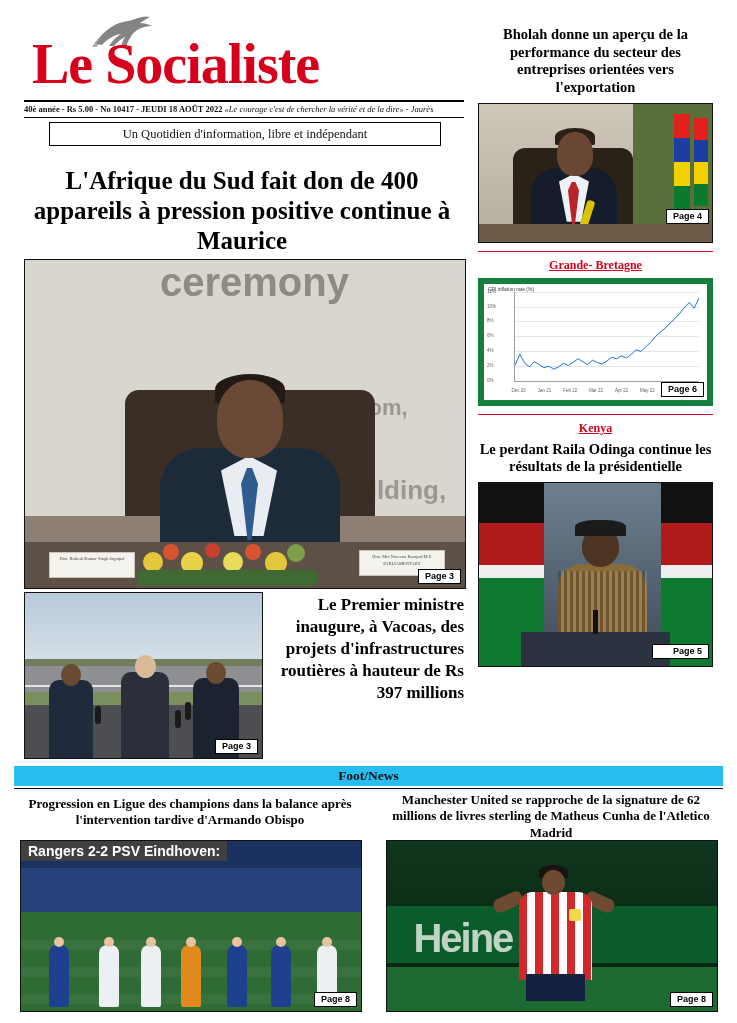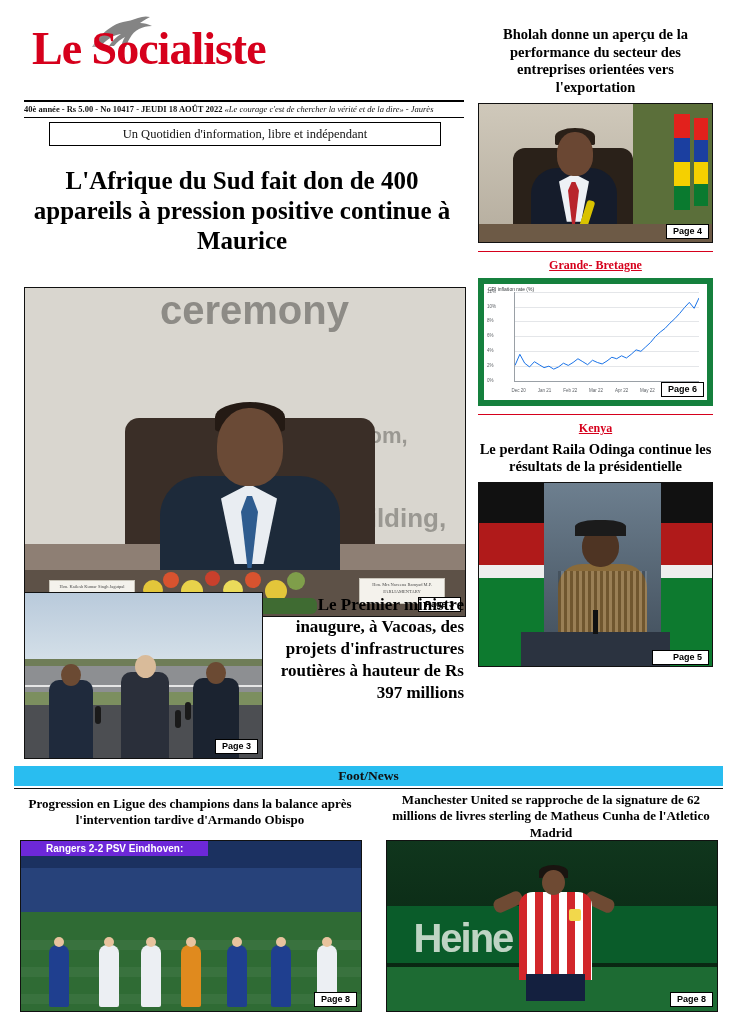--- a/index.html
+++ b/index.html
@@ -37,24 +37,24 @@
   .logo-horse {
     position: absolute;
     left: 76px;
     top: 0px;
     width: 70px;
     height: 34px;
   }
   .paper-title {
     position: absolute;
     left: 18px;
-    top: 12px;
+    top: 22px;
     font-family: "Liberation Serif", serif;
     font-weight: bold;
-    font-size: 46px;
+    font-size: 56px;
     letter-spacing: -1px;
     color: #d6001c;
     line-height: 1;
     white-space: nowrap;
   }
   .masthead-rule {
     position: absolute;
     left: 10px;
     top: 86px;
     width: 440px;
@@ -111,21 +111,20 @@
   }
   .lead-photo {
     position: absolute;
     left: 24px;
     top: 259px;
     width: 440px;
     height: 328px;
     border: 1px solid #111;
     overflow: hidden;
     background: #d9d6cf;
-    margin-top: 28px;
   }
   
   .lp-wallword {
     position: absolute;
     font-family: "Liberation Sans", sans-serif;
     font-weight: bold;
     color: #9a9892;
     white-space: nowrap;
   }
   .lp-w1 { left: 135px; top: 0px; font-size: 40px; color: #8d8b86; }
@@ -386,26 +385,26 @@
   }
   .slp-stand { position:absolute; left:0; top:0; width:100%; height:42%; background:#27427a; }
   .slp-stand2 { position:absolute; left:0; top:0; width:100%; height:16%; background:#1b3160; }
   .slp-pitch { position:absolute; left:0; bottom:0; width:100%; height:58%; background:#2f6b34; }
   .slp-pitch-stripe { position:absolute; left:0; width:100%; height:10px; background:rgba(255,255,255,.05); }
   .slp-player { position:absolute; bottom:4px; width:20px; height:62px; border-radius:8px 8px 2px 2px; }
   .slp-head { position:absolute; width:10px; height:10px; border-radius:50%; background:#e8c39e; }
   .score-tag {
     position: absolute;
     left: 0; top: 0;
-    background: #6d28d9;
+    background: #404040;
     color: #fff;
     font-family: "Liberation Sans", sans-serif;
     font-weight: bold;
-    font-size: 10px;
-    padding: 2px 25px;
+    font-size: 14px;
+    padding: 2px 7px;
   }
   .sport-right-photo {
     position: absolute;
     left: 386px;
     top: 840px;
     width: 330px;
     height: 170px;
     border: 1px solid #111;
     overflow: hidden;
     background: #0d2a16;
@@ -507,21 +506,21 @@
         <div class="mp-flag1"></div>
         <div class="mp-flag2"></div>
         <div class="mp-chair"></div>
         <div class="mp-torso"></div>
         <div class="mp-shirt"></div>
         <div class="mp-tie"></div>
         <div class="mp-hair"></div>
         <div class="mp-head"></div>
         <div class="mp-mic"></div>
         <div class="mp-desk"></div>
-        <div class="page-tag" style="right:3px; bottom:3px;">Page 4</div>
+        <div class="page-tag" style="right:3px; bottom:18px;">Page 4</div>
       </div>
     </div>
 
     <div class="rail-sep"></div>
 
     <div>
       <div class="kicker">Grande- Bretagne</div>
 
       <div class="chart-box">
         <div class="chart-title">CPI inflation rate (%)</div>
@@ -565,21 +564,21 @@
       <div class="rail-photo kp">
         <div class="kp-bg"></div>
         <div class="kp-flagL"></div>
         <div class="kp-flagR"></div>
         <div class="kp-torso"></div>
         <div class="kp-pattern"></div>
         <div class="kp-head"></div>
         <div class="kp-hat"></div>
         <div class="kp-podium"></div>
         <div class="kp-mic"></div>
-        <div class="page-tag" style="right:3px; bottom:1px;padding-left:20px;">Page 5</div>
+        <div class="page-tag" style="right:3px; bottom:7px;padding-left:20px;">Page 5</div>
       </div>
     </div>
   </div>
 
   <div class="sports-band">
     <span>Foot/News</span>
   </div>
   <div class="sports-rule"></div>
 
   <div class="sport-left-head">Progression en Ligue des champions dans la balance après l'intervention tardive d'Armando Obispo</div>

